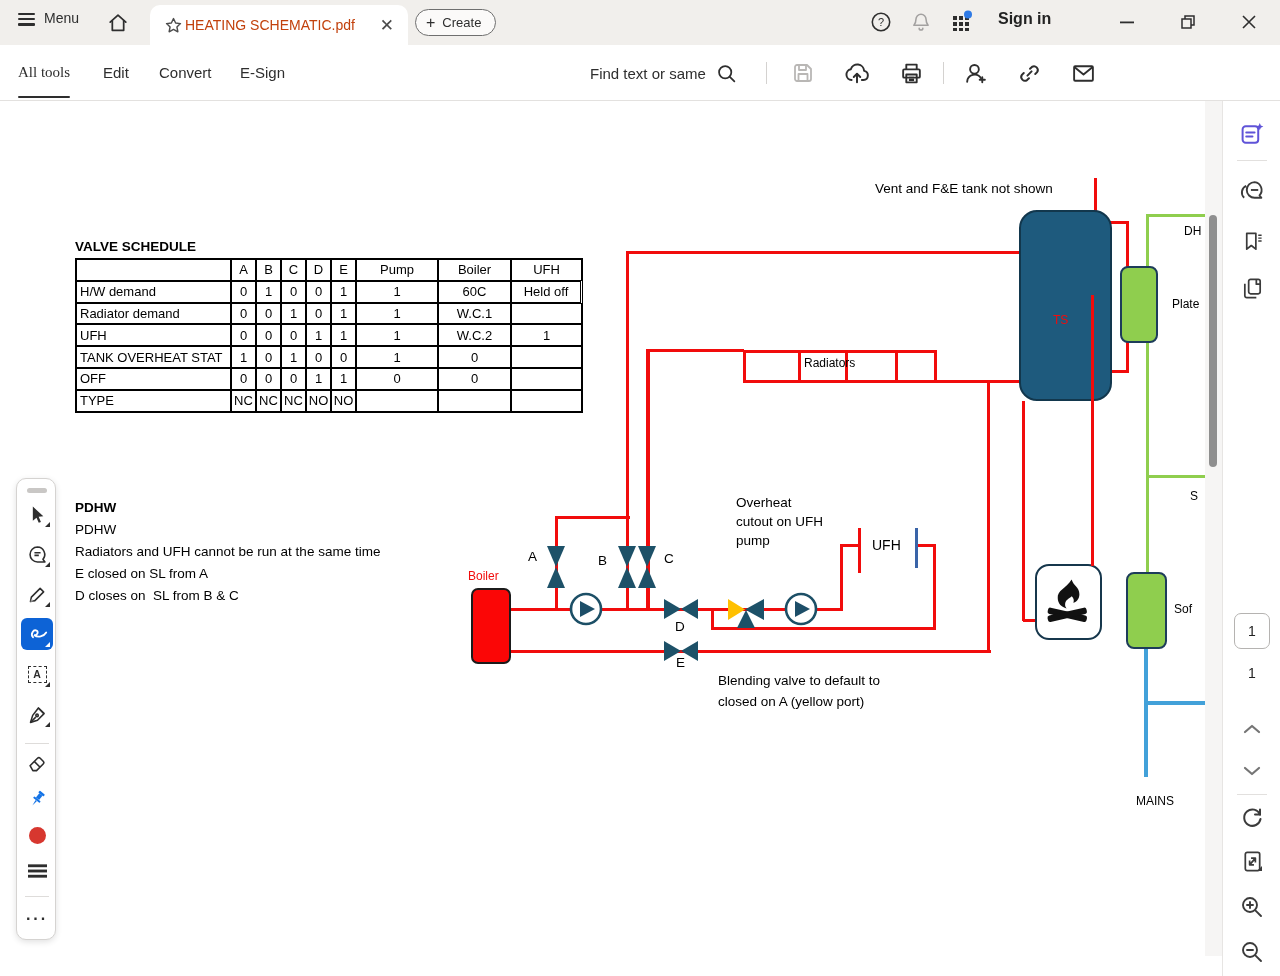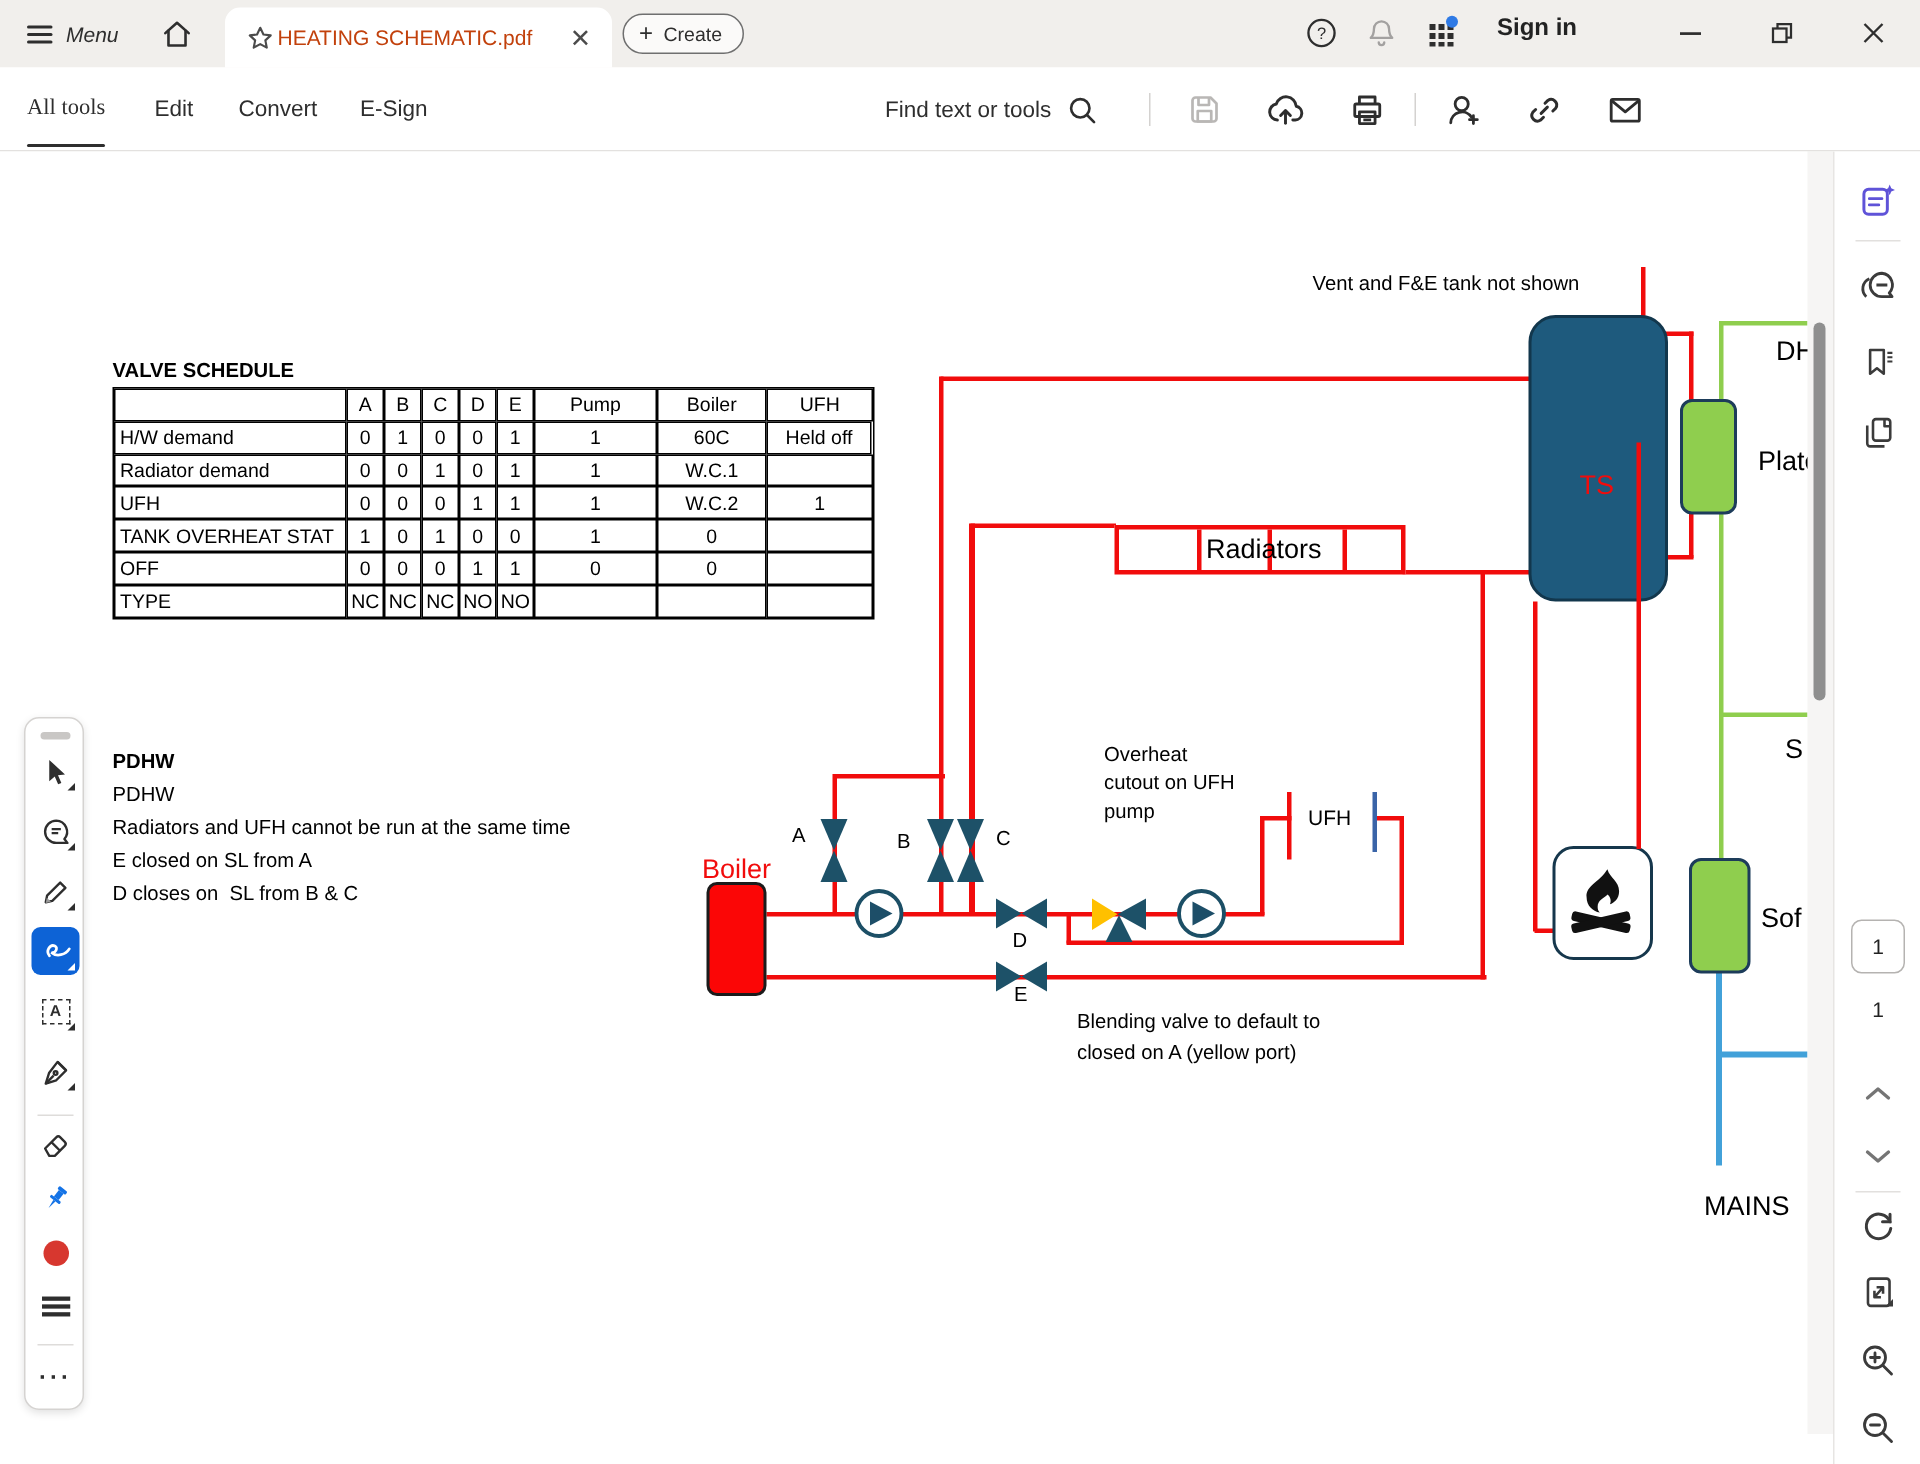--- a/index.html
+++ b/index.html
@@ -2,21 +2,21 @@
 <html><head>
 <meta charset="utf-8">
 <style>
   * { margin:0; padding:0; box-sizing:border-box; }
   html,body { width:1280px; height:976px; overflow:hidden; }
   body { font-family:"Liberation Sans", sans-serif; background:#fff; }
   #app { position:absolute; top:0; left:0; width:1280px; height:976px; background:#fff; }
 
   
   .titlebar { position:absolute; top:0; left:0; width:1280px; height:45px; background:#f1efec; }
-  .menu-btn { position:absolute; left:18px; top:10px; display:flex; align-items:center; gap:9px; height:26px; cursor:default;font-style:italic; }
+  .menu-btn { position:absolute; left:18px; top:10px; display:flex; align-items:flex-start; gap:9px; height:26px; cursor:default; }
   .hamburger span { display:block; width:17px; height:2.2px; background:#2e2e2e; margin:3px 0; border-radius:1px; }
   .menu-label { font-size:14px; color:#2e2e2e; }
   .home-btn { position:absolute; left:104px; top:9px; width:28px; height:28px; display:flex; align-items:center; justify-content:center; }
   .doc-tab { position:absolute; left:150px; top:5px; width:258px; height:40px; background:#ffffff; border-radius:10px 10px 0 0; display:flex; align-items:center; padding:0 10px 0 14px; }
   .tab-title { font-size:14px; color:#c2410c; white-space:nowrap; overflow:hidden; flex:1; margin:0 2px; }
   .tab-close { font-size:17px; color:#4b4b4b; padding:0 4px; line-height:1; }
   .create-btn { position:absolute; left:415px; top:9px; height:27px; padding:0 14px 0 10px; border:1px solid #6f6f6f; border-radius:14px; display:flex; align-items:center; gap:7px; background:#fbfaf9; }
   .create-plus { font-size:16px; color:#2e2e2e; line-height:1; }
   .create-label { font-size:13px; color:#2e2e2e; }
   .tb-icon { position:absolute; top:9px; width:26px; height:26px; display:flex; align-items:center; justify-content:center; }
@@ -45,21 +45,21 @@
   .vt-cell.left { justify-content:flex-start; padding-left:3px; }
 
   
   .notes-title { position:absolute; left:75px; top:399px; font-size:13.5px; font-weight:bold; color:#000; }
   .note-line { position:absolute; left:75px; font-size:13.5px; color:#000; white-space:pre; }
 
   
   .pipe { position:absolute; background:#f10c0c; z-index:1; }
   .gpipe { position:absolute; background:#8fce4e; z-index:1; }
   .bpipe { position:absolute; background:#42a1d9; z-index:1; }
-  .dlabel { position:absolute; font-size:18px; color:#000; z-index:4; white-space:nowrap; }
+  .dlabel { position:absolute; font-size:12px; color:#000; z-index:4; white-space:nowrap; }
   .tank { position:absolute; z-index:2; }
   .valve { position:absolute; z-index:3; }
 
   
   .quickbar { position:absolute; left:16px; top:478px; width:40px; height:462px; background:#fff; border:1px solid #d5d3d1; border-radius:10px; box-shadow:0 2px 6px rgba(0,0,0,.12); z-index:20; }
   .qb-item { position:absolute; left:4px; width:32px; height:32px; display:flex; align-items:center; justify-content:center; }
   .qb-caret { position:absolute; right:3px; bottom:3px; width:0; height:0; border-left:5px solid transparent; border-bottom:5px solid #2e2e2e; }
   .qb-sel { background:#0d63d6; border-radius:6px; }
   .qb-sel .qb-caret { border-bottom-color:#fff; }
   .qb-div { position:absolute; left:8px; width:24px; height:1px; background:#dedcda; }
@@ -164,21 +164,21 @@
     </div>
   </div>
 
   <div class="toolbar">
     <div class="tb-tab active" style="left:18px;font-family:Liberation Serif, serif;">All tools</div>
     <div class="tb-tab" style="left:103px;">Edit</div>
     <div class="tb-tab" style="left:159px;">Convert</div>
     <div class="tb-tab" style="left:240px;">E-Sign</div>
 
     <div class="findbar">
-      <span class="find-label">Find text or tools</span>
+      <span class="find-label">Find text or same</span>
       <span>
         <svg width="21" height="21" viewBox="0 0 24 24" fill="none" stroke="#2e2e2e" stroke-width="2" stroke-linecap="round">
             <circle cx="10.5" cy="10.5" r="7"></circle>
             <path d="M15.8 15.8 21 21"></path>
           </svg>
       </span>
     </div>
 
     <div class="vdiv" style="left:766px;"></div>
 

